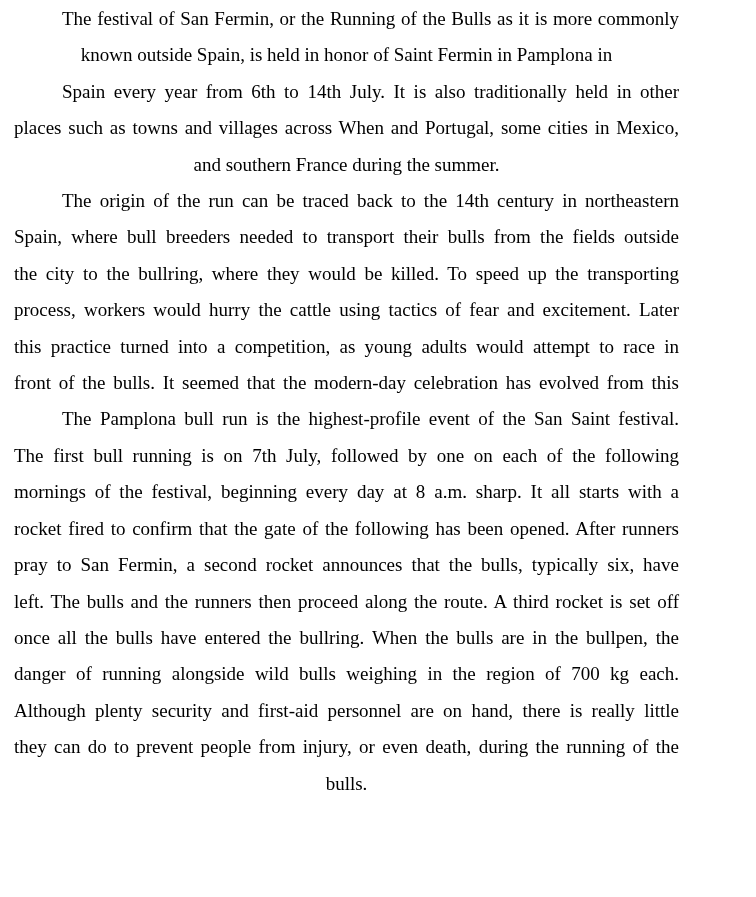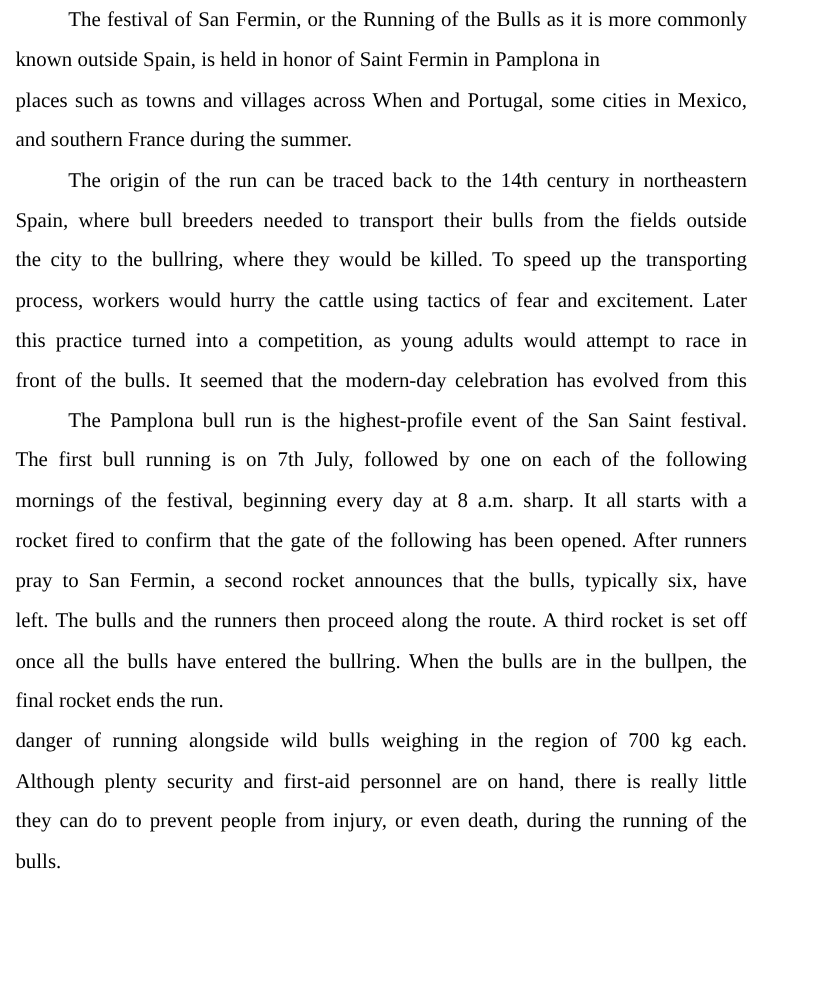--- a/index.html
+++ b/index.html
@@ -9,35 +9,36 @@
     height: 897px;
     padding: 1px 13px 0 14px;
     background: #ffffff;
     color: #000000;
     font-family: "Liberation Serif", "DejaVu Serif", serif;
     font-size: 19px;
     line-height: 36.4px;
     overflow: hidden;
   }
   .paragraph { margin: 0; padding: 0; }
-  .line { text-align: left; }
+  .line { text-align: center; }
   .just { text-align: justify; text-align-last: justify; }
   .indent { text-indent: 48px; }
 </style>
 </head>
 <body>
 
 <div class="page">
 
   <div class="paragraph">
     <div class="line just indent">The festival of San Fermin, or the Running of the Bulls as it is more commonly</div>
     <div class="line">known outside Spain, is held in honor of Saint Fermin in Pamplona in</div>
   </div>
 
   <div class="paragraph">
+    <div class="line just indent">Spain every year from 6th to 14th July. It is also traditionally held in other</div>
     <div class="line just">places such as towns and villages across When and Portugal, some cities in Mexico,</div>
     <div class="line">and southern France during the summer.</div>
   </div>
 
   <div class="paragraph">
     <div class="line just indent">The origin of the run can be traced back to the 14th century in northeastern</div>
     <div class="line just">Spain, where bull breeders needed to transport their bulls from the fields outside</div>
     <div class="line just">the city to the bullring, where they would be killed. To speed up the transporting</div>
     <div class="line just">process, workers would hurry the cattle using tactics of fear and excitement. Later</div>
     <div class="line just">this practice turned into a competition, as young adults would attempt to race in</div>
@@ -45,21 +46,20 @@
   </div>
 
   <div class="paragraph">
     <div class="line just indent">The Pamplona bull run is the highest-profile event of the San Saint festival.</div>
     <div class="line just">The first bull running is on 7th July, followed by one on each of the following</div>
     <div class="line just">mornings of the festival, beginning every day at 8 a.m. sharp. It all starts with a</div>
     <div class="line just">rocket fired to confirm that the gate of the following has been opened. After runners</div>
     <div class="line just">pray to San Fermin, a second rocket announces that the bulls, typically six, have</div>
     <div class="line just">left. The bulls and the runners then proceed along the route. A third rocket is set off</div>
     <div class="line just">once all the bulls have entered the bullring. When the bulls are in the bullpen, the</div>
-    <div class="line">final rocket ends the run.</div>
   </div>
 
   <div class="paragraph">
     <div class="line just">danger of running alongside wild bulls weighing in the region of 700 kg each.</div>
     <div class="line just">Although plenty security and first-aid personnel are on hand, there is really little</div>
     <div class="line just">they can do to prevent people from injury, or even death, during the running of the</div>
     <div class="line">bulls.</div>
   </div>
 
 </div>

